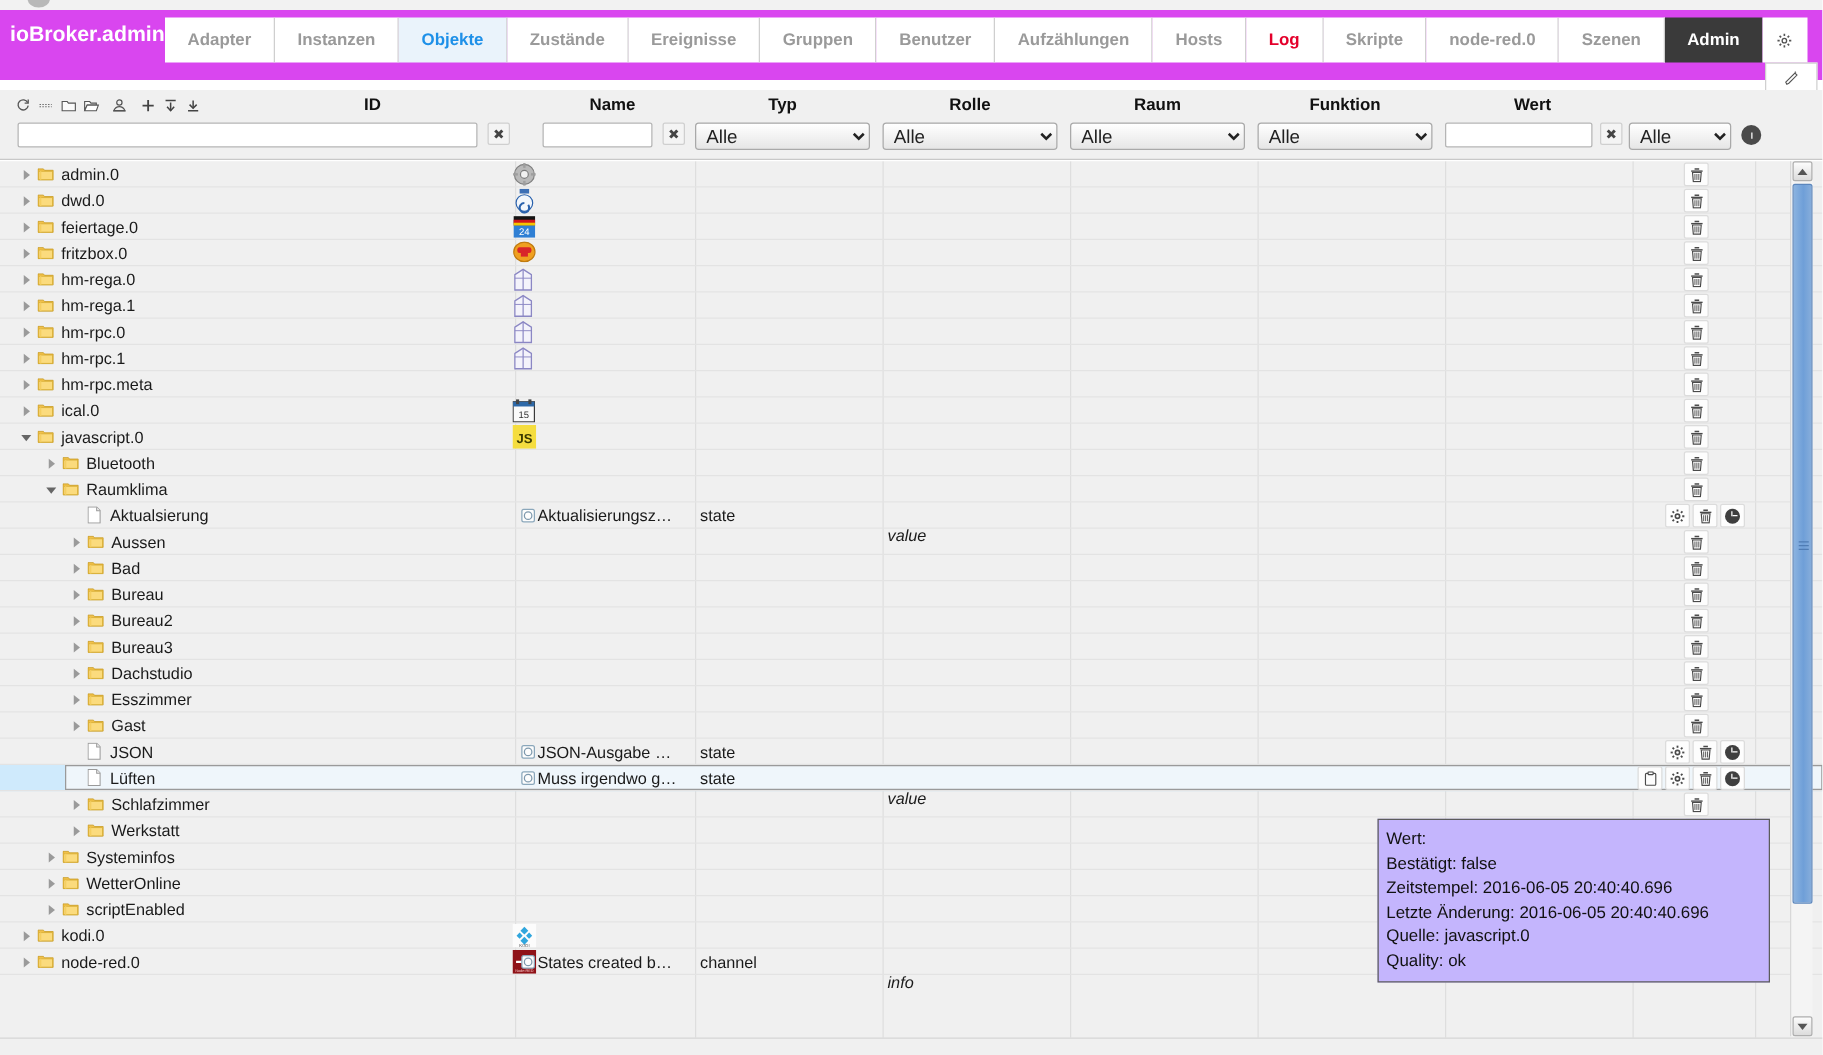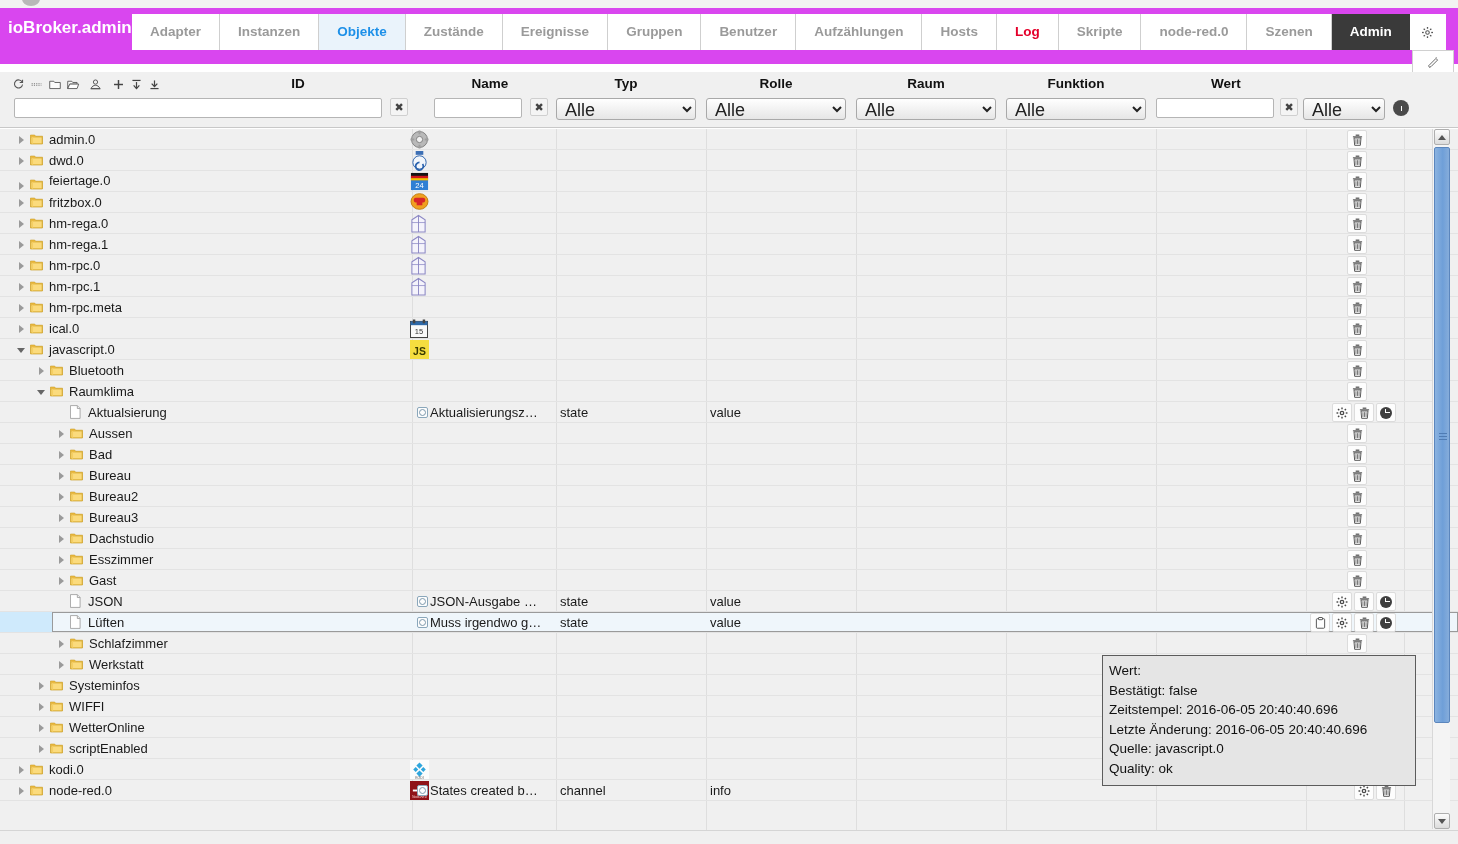--- a/index.html
+++ b/index.html
@@ -81,21 +81,21 @@
     padding:0 4px; outline:none; border-radius:2px;
   }
   .xbtn {
     width:18px; height:18px; background:#f4f4f4; border:1px solid #cfcfcf;
     border-radius:2px; display:inline-flex; align-items:center; justify-content:center;
     font-size:11px; color:#444; cursor:pointer; vertical-align:top;
   }
   select.fsel {
     height:22px; border:1px solid #a9a9a9; border-radius:3px;
     background:linear-gradient(#ffffff,#e6e6e6);
-    font-family:"Liberation Sans", sans-serif; font-size:18px;
+    font-family:"Liberation Sans", sans-serif; font-size:15px;
     color:#222; padding-left:4px; outline:none;
   }
   .clockbtn {
     width:16px; height:16px; border-radius:50%;
     background:#4a4a4a; display:inline-flex; align-items:center; justify-content:center;
     cursor:pointer; vertical-align:top;
   }
   .clockbtn::after {
     content:""; width:1px; height:5px; background:#fff;
     box-shadow:2px 2px 0 -1px #fff;
@@ -147,21 +147,21 @@
     width:11px; height:11px; border:1px solid #8aa7bb; border-radius:2px;
     background:#fdfdfd; margin-right:2px; display:inline-flex;
     align-items:center; justify-content:center; flex:0 0 auto;
   }
   .ico-state::after { content:""; width:5px; height:5px; border:1px solid #7e99ad; border-radius:50%; }
   .nametext {
     font-size:13px; color:#1a1a1a; max-width:113px; overflow:hidden;
     text-overflow:ellipsis; white-space:nowrap; display:inline-block;
   }
   .typcell { position:absolute; left:560px; top:0; font-size:13px; color:#1a1a1a; }
-  .rollecell { position:absolute; left:710px; top:0; font-size:13px; color:#1a1a1a; }
+  .rollecell { position:absolute; left:710px; top:16px; font-size:13px; color:#1a1a1a;font-style:italic; }
 
   .actions { position:absolute; right:62px; top:1px; display:flex; gap:2px; }
   .abtn {
     width:20px; height:19px; background:#fdfdfd; border:1px solid #dcdcdc;
     border-radius:2px; display:flex; align-items:center; justify-content:center;
     cursor:pointer; color:#4a4a4a;
   }
   .abtn svg { display:block; }
   .abtn .clock {
     width:12px; height:12px; border-radius:50%; background:#3f3f3f; position:relative;
@@ -196,21 +196,21 @@
     border:1px solid #5b86bd; border-radius:2px;
   }
   .sb-grip {
     position:absolute; left:4px; top:50%; margin-top:-4px; width:8px; height:8px;
   }
   .sb-grip i { display:block; height:1px; background:#4f7cb4; margin:2px 0; }
 
   
   .tooltip {
     position:absolute; left:1102px; top:655px; width:314px;
-    background:#e5e5e5; border:1px solid #5c5c5c;
+    background:#c4b5fd; border:1px solid #5c5c5c;
     padding:5px 6px 7px 6px; font-size:13.5px; color:#111; line-height:19.5px;
     white-space:pre-line; z-index:50;
   }
   .bottombar {
     position:absolute; left:0; bottom:0; width:1458px; height:14px; background:#f0f0f0;
     border-top:1px solid #d5d5d5;
   }
 </style>
 </head>
 <body>
@@ -445,21 +445,21 @@
                 <g stroke="#4a4a4a" stroke-width="0.8">
                   <line x1="4.3" y1="5.6" x2="4.3" y2="10.8"></line>
                   <line x1="6" y1="5.6" x2="6" y2="10.8"></line>
                   <line x1="7.7" y1="5.6" x2="7.7" y2="10.8"></line>
                 </g>
               </svg>
             </div>
           </div>
         </div>
         <div class="row">
-          <div class="idcell" style="left: 16px; align-items: flex-end;">
+          <div class="idcell" style="left: 16px;">
             <span class="arrow closed"></span>
             <span class="folder">
               <svg width="13" height="12" viewBox="0 0 16 14">
                 <path d="M0.5 2.2h5.3l1.1 1.4H15.5v9.4H0.5z" fill="#f2c14a" stroke="#c79a20" stroke-width="0.8"></path>
                 <path d="M1.2 4.6h13.6v8.2H1.2z" fill="#fbdb7d" stroke="#d2a72c" stroke-width="0.7"></path>
                 <path d="M2.4 4.6h1.4v8.2H2.4z" fill="#f5cf62"></path>
               </svg>
             </span>
             <span class="idlabel">feiertage.0</span>
           </div>
@@ -1248,47 +1248,20 @@
         <div class="row">
           <div class="idcell" style="left: 36px;">
             <span class="arrow closed"></span>
             <span class="folder">
               <svg width="13" height="12" viewBox="0 0 16 14">
                 <path d="M0.5 2.2h5.3l1.1 1.4H15.5v9.4H0.5z" fill="#f2c14a" stroke="#c79a20" stroke-width="0.8"></path>
                 <path d="M1.2 4.6h13.6v8.2H1.2z" fill="#fbdb7d" stroke="#d2a72c" stroke-width="0.7"></path>
                 <path d="M2.4 4.6h1.4v8.2H2.4z" fill="#f5cf62"></path>
               </svg>
             </span>
-            <span class="idlabel">WIFFI</span>
-          </div>
-          <div class="actions" style="right: 91px;">
-            <div class="abtn">
-              <svg width="11" height="12" viewBox="0 0 12 13">
-                <rect x="1" y="2.5" width="10" height="1.2" fill="#4a4a4a"></rect>
-                <rect x="4" y="0.6" width="4" height="1.3" fill="#4a4a4a"></rect>
-                <path d="M2.2 4.3h7.6l-0.7 8h-6.2z" fill="none" stroke="#4a4a4a" stroke-width="1"></path>
-                <g stroke="#4a4a4a" stroke-width="0.8">
-                  <line x1="4.3" y1="5.6" x2="4.3" y2="10.8"></line>
-                  <line x1="6" y1="5.6" x2="6" y2="10.8"></line>
-                  <line x1="7.7" y1="5.6" x2="7.7" y2="10.8"></line>
-                </g>
-              </svg>
-            </div>
-          </div>
-        </div>
-        <div class="row">
-          <div class="idcell" style="left: 36px;">
-            <span class="arrow closed"></span>
-            <span class="folder">
-              <svg width="13" height="12" viewBox="0 0 16 14">
-                <path d="M0.5 2.2h5.3l1.1 1.4H15.5v9.4H0.5z" fill="#f2c14a" stroke="#c79a20" stroke-width="0.8"></path>
-                <path d="M1.2 4.6h13.6v8.2H1.2z" fill="#fbdb7d" stroke="#d2a72c" stroke-width="0.7"></path>
-                <path d="M2.4 4.6h1.4v8.2H2.4z" fill="#f5cf62"></path>
-              </svg>
-            </span>
             <span class="idlabel">WetterOnline</span>
           </div>
           <div class="actions" style="right: 91px;">
             <div class="abtn">
               <svg width="11" height="12" viewBox="0 0 12 13">
                 <rect x="1" y="2.5" width="10" height="1.2" fill="#4a4a4a"></rect>
                 <rect x="4" y="0.6" width="4" height="1.3" fill="#4a4a4a"></rect>
                 <path d="M2.2 4.3h7.6l-0.7 8h-6.2z" fill="none" stroke="#4a4a4a" stroke-width="1"></path>
                 <g stroke="#4a4a4a" stroke-width="0.8">
                   <line x1="4.3" y1="5.6" x2="4.3" y2="10.8"></line>

